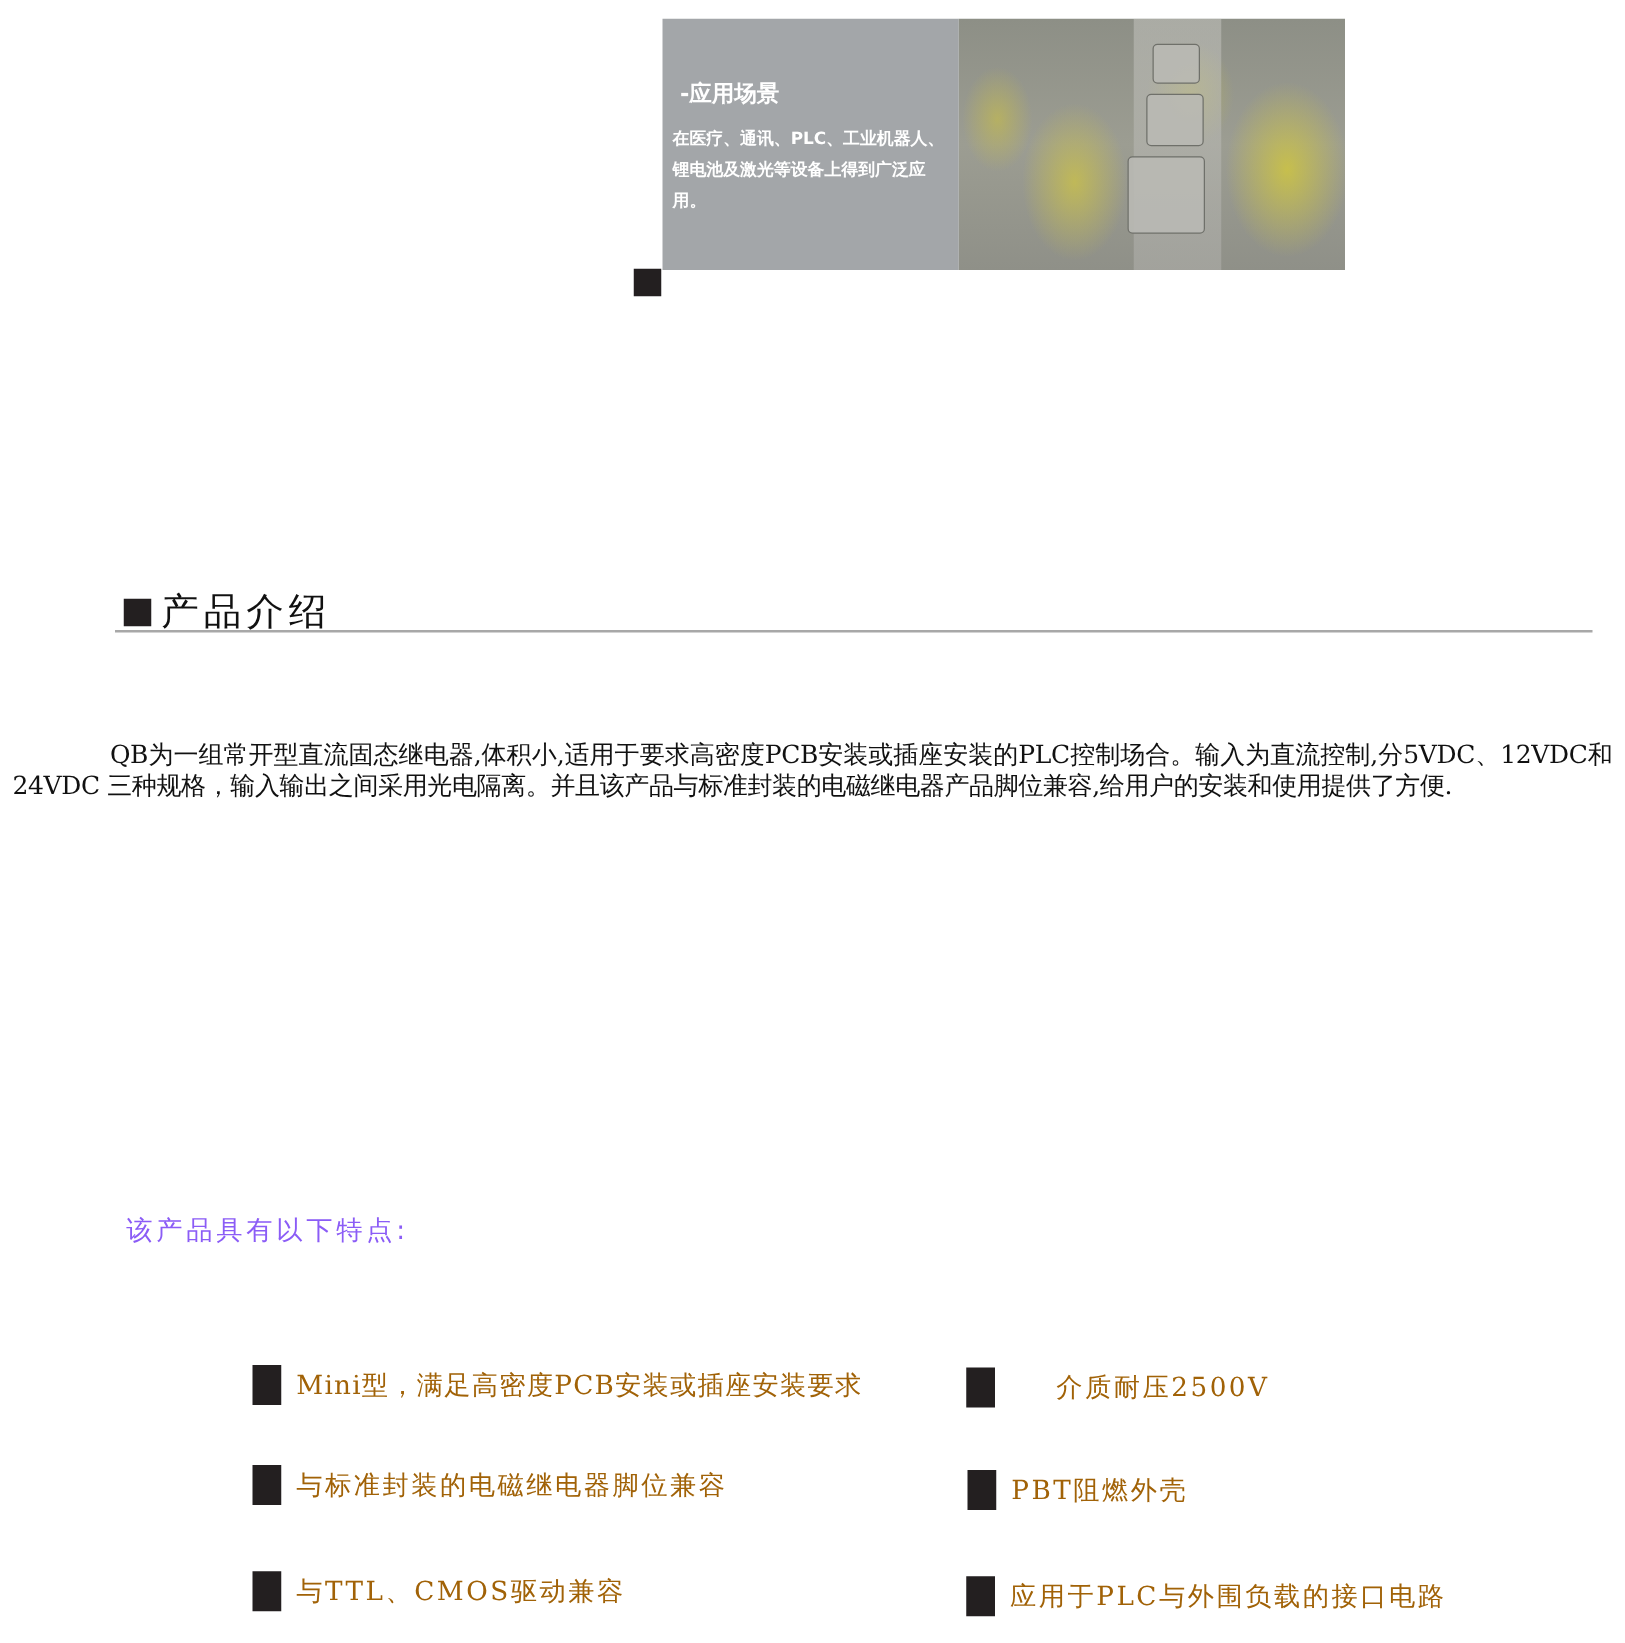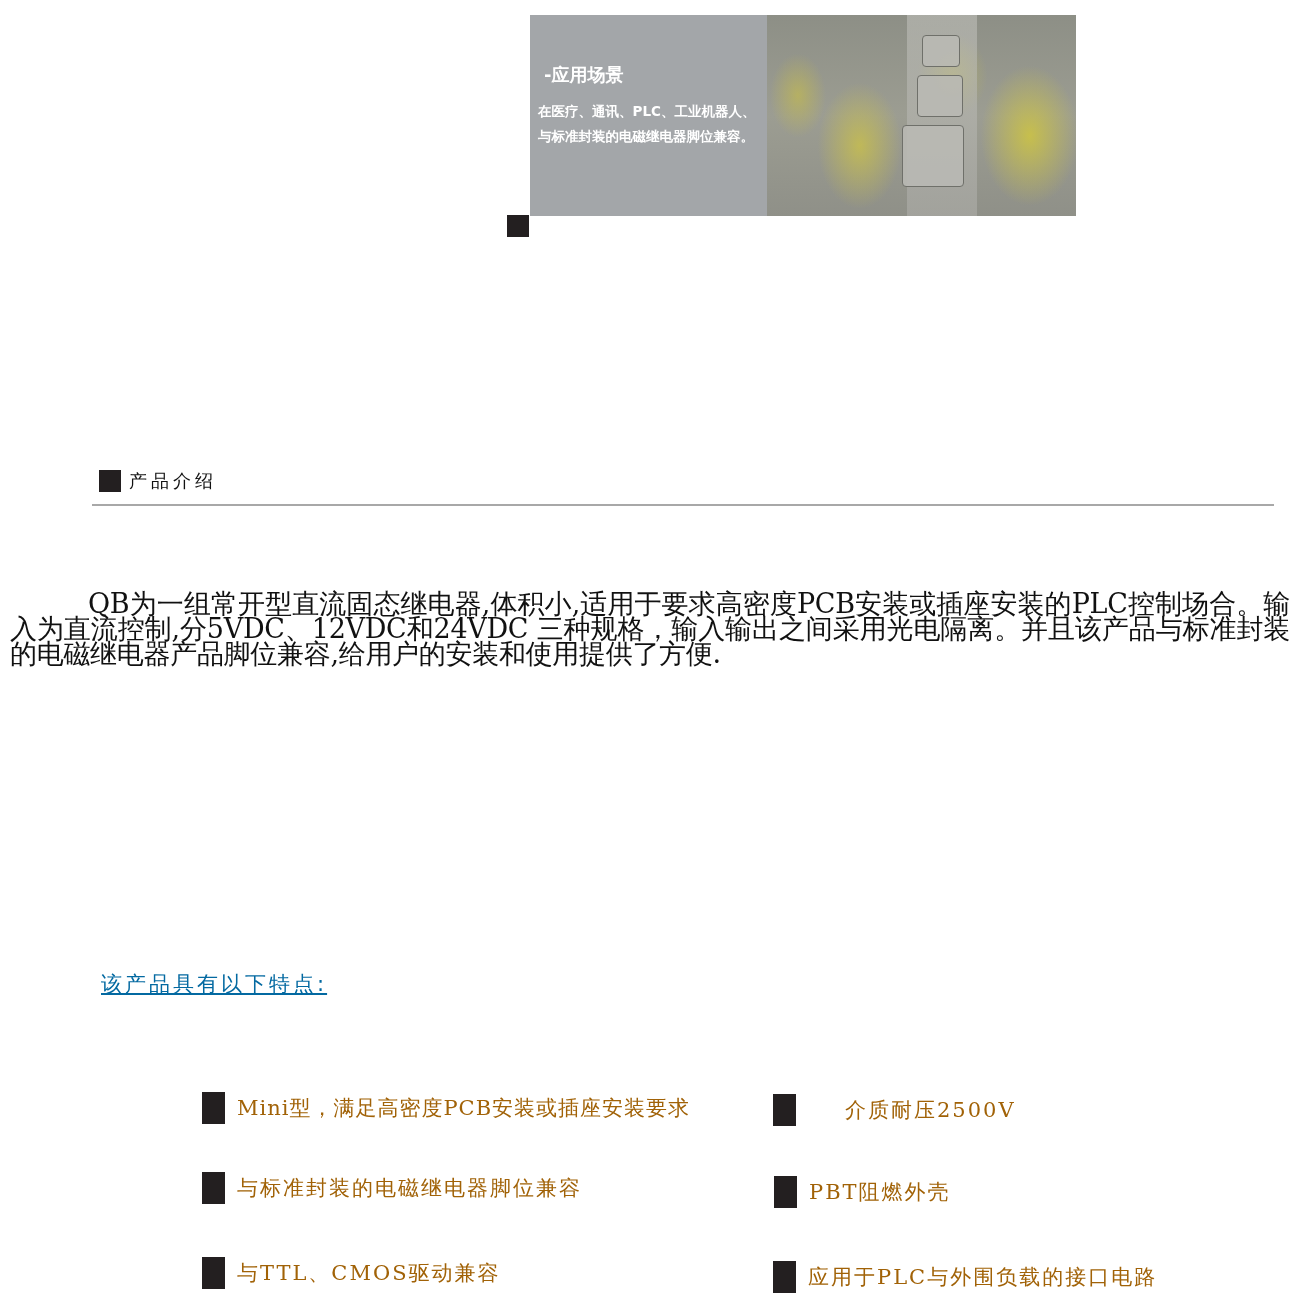--- a/index.html
+++ b/index.html
@@ -20,42 +20,42 @@
       radial-gradient(ellipse 40px 60px at 10% 40%, rgba(200,190,70,0.6), transparent 70%),
       linear-gradient(180deg, #8d8f86 0%, #9c9d92 50%, #8f9088 100%); }
   .banner-image .lane { position: absolute; left: 140px; top: 0; width: 70px; height: 100%;
     background: linear-gradient(180deg, rgba(200,200,195,0.5), rgba(170,170,165,0.7)); }
   .banner-image .car { position: absolute; background: rgba(185,185,180,0.9); border: 1px solid #6f706a; border-radius: 4px; }
   .marker-square { position: absolute; left: 507px; top: 215px; width: 22px; height: 22px; background: #231f20; }
 
   
   .section-head { position: absolute; left: 99px; top: 469px; display: flex; align-items: center; }
   .head-square { width: 22px; height: 22px; background: #231f20; margin-right: 8px; }
-  .head-title { font-family: "DejaVu Sans", "Liberation Sans", sans-serif; font-size: 18px; letter-spacing: 4px; color: #111; }
+  .head-title { font-family: "DejaVu Sans", "Liberation Sans", sans-serif; font-size: 30px; letter-spacing: 4px; color: #111; }
   .divider { position: absolute; left: 92px; top: 504px; width: 1182px; height: 2px; background: #a8a8a8; }
 
   
-  .intro { position: absolute; left: 10px; top: 591px; width: 1280px; font-size: 27px; line-height: 25px;
+  .intro { position: absolute; left: 10px; top: 591px; width: 1280px; font-size: 20px; line-height: 25px;
            text-indent: 78px; text-align: justify; color: #111; letter-spacing: -0.3px; }
 
   .features-intro { position: absolute; left: 101px; top: 970px; font-size: 21px;
-                    font-family: "DejaVu Sans", "Liberation Sans", sans-serif; letter-spacing: 3px; color: #0369a1; text-decoration: underline; }
+                    font-family: "DejaVu Sans", "Liberation Sans", sans-serif; letter-spacing: 3px; color: #8b5cf6; }
 
   
   .feature { position: absolute; display: flex; align-items: center; }
   .feature .sq { width: 23px; height: 32px; background: #231f20; margin-right: 12px; }
   .feature .txt { font-size: 21px; letter-spacing: 2px; color: #a16207; }
 </style>
 </head>
 <body>
 
 <div class="banner">
   <div class="banner-text">
     <div class="banner-title">-应用场景</div>
-    <div class="banner-desc">在医疗、通讯、PLC、工业机器人、与标准封装的电磁继电器脚位兼容。</div>
+    <div class="banner-desc">在医疗、通讯、PLC、工业机器人、锂电池及激光等设备上得到广泛应用。</div>
   </div>
   <div class="banner-image" title="industrial robot assembly line">
     <div class="lane"></div>
     <div class="car" style="left:155px; top:20px; width:36px; height:30px;"></div>
     <div class="car" style="left:150px; top:60px; width:44px; height:40px;"></div>
     <div class="car" style="left:135px; top:110px; width:60px; height:60px;"></div>
   </div>
 </div>
 <div class="marker-square"></div>
 

